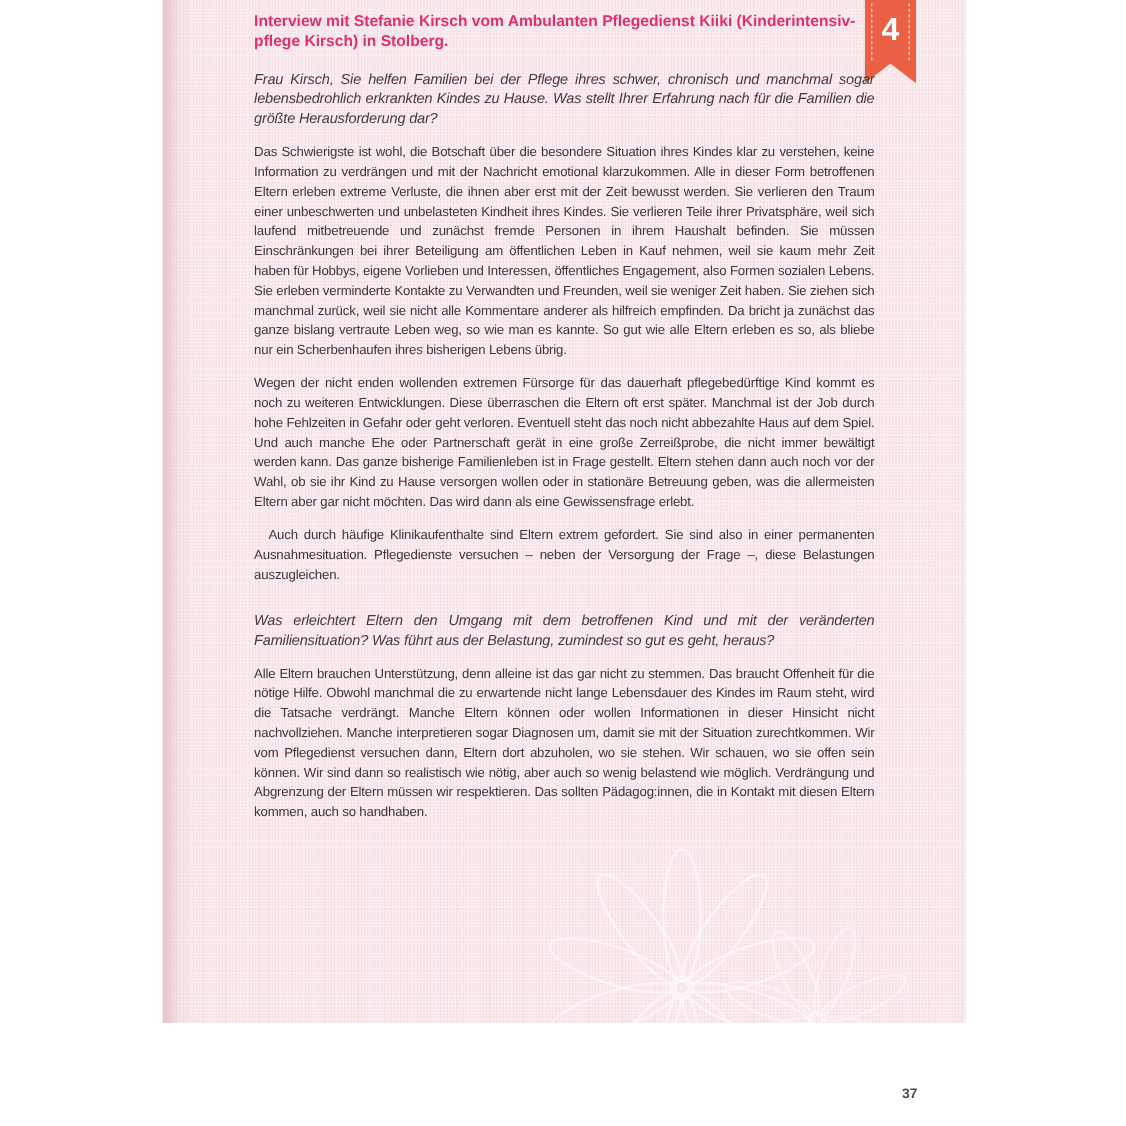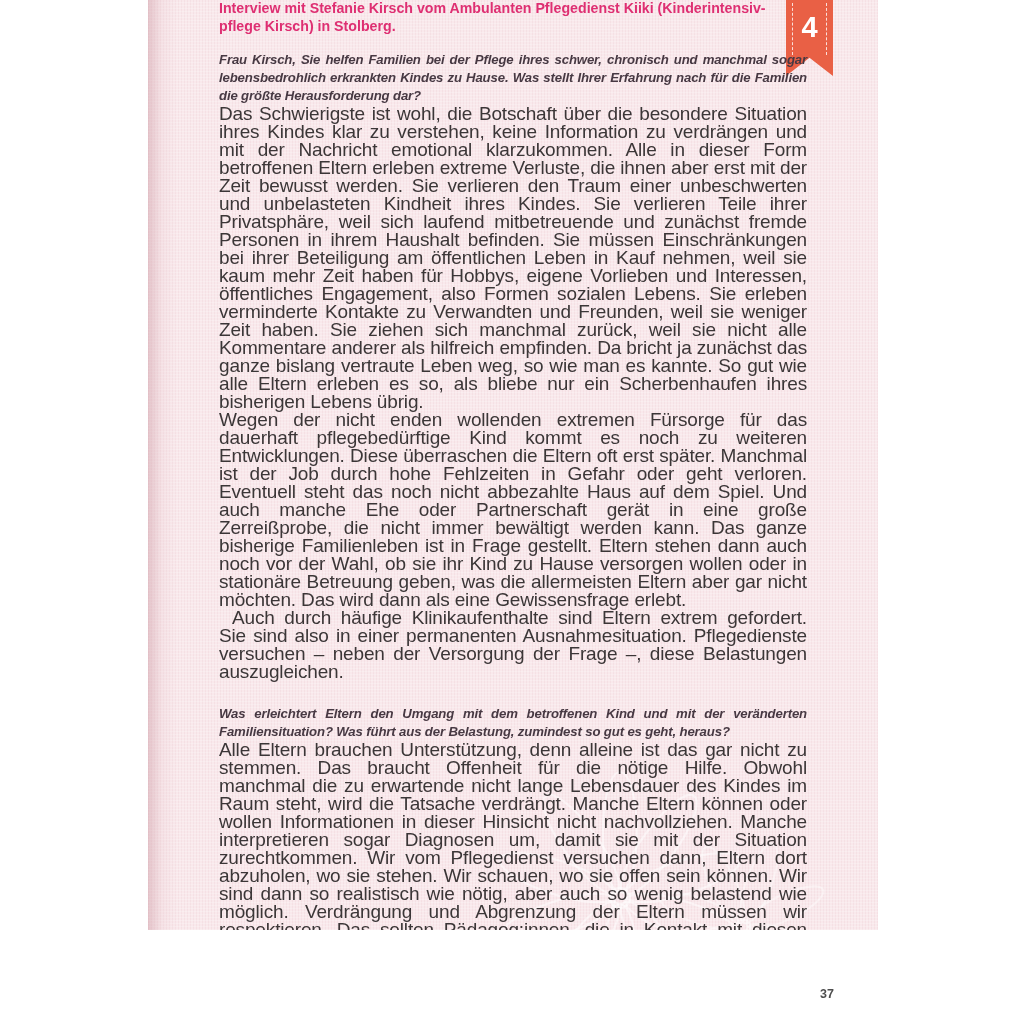--- a/index.html
+++ b/index.html
@@ -61,40 +61,40 @@
     pointer-events: none;
   }
   .flower.big   { left: 322px; top: 748px; width: 300px; height: 300px; }
   .flower.small { left: 490px; top: 822px; width: 210px; height: 210px; }
   .content {
     position: absolute;
     left: 71px;
     top: 0;
     width: 588px;
   }
-  .content p { margin: 0; }
+  .content p { margin: 12px; }
   .title {
     margin: 123px 0 0 0;
     font-size: 14.2px;
     line-height: 17.6px;
     font-weight: 700;
     color: var(--title, #de2f72);
   }
   .question {
     font-size: 13.2px;
     line-height: 18px;
     letter-spacing: -0.15px;
-    font-weight: 700;
+    font-weight: 400;
     font-style: italic;
     color: var(--question, #473943);
     text-align: justify;
     hyphens: auto;
   }
   .answer {
-    font-size: 19px;
+    font-size: 12px;
     line-height: 18px;
     letter-spacing: -0.15px;
     color: var(--body, #3b3637);
     text-align: justify;
     hyphens: auto;
   }
   .q-first { margin-top: 16px !important; }
   .gap     { margin-top: 24px !important; }
   .indent  { text-indent: 13px; }
   .page-number {

